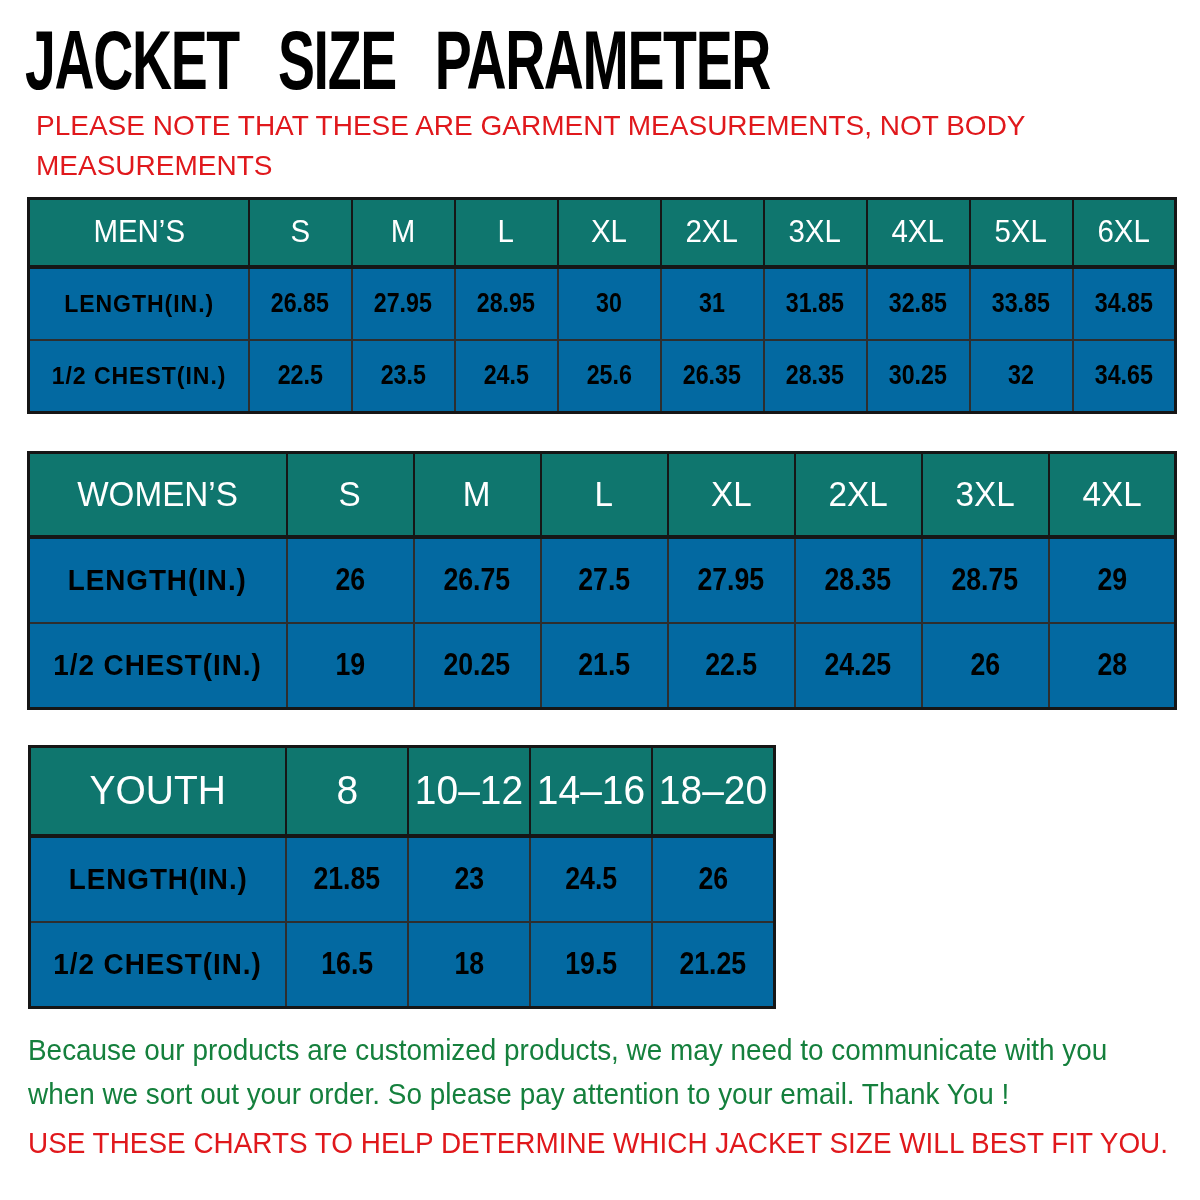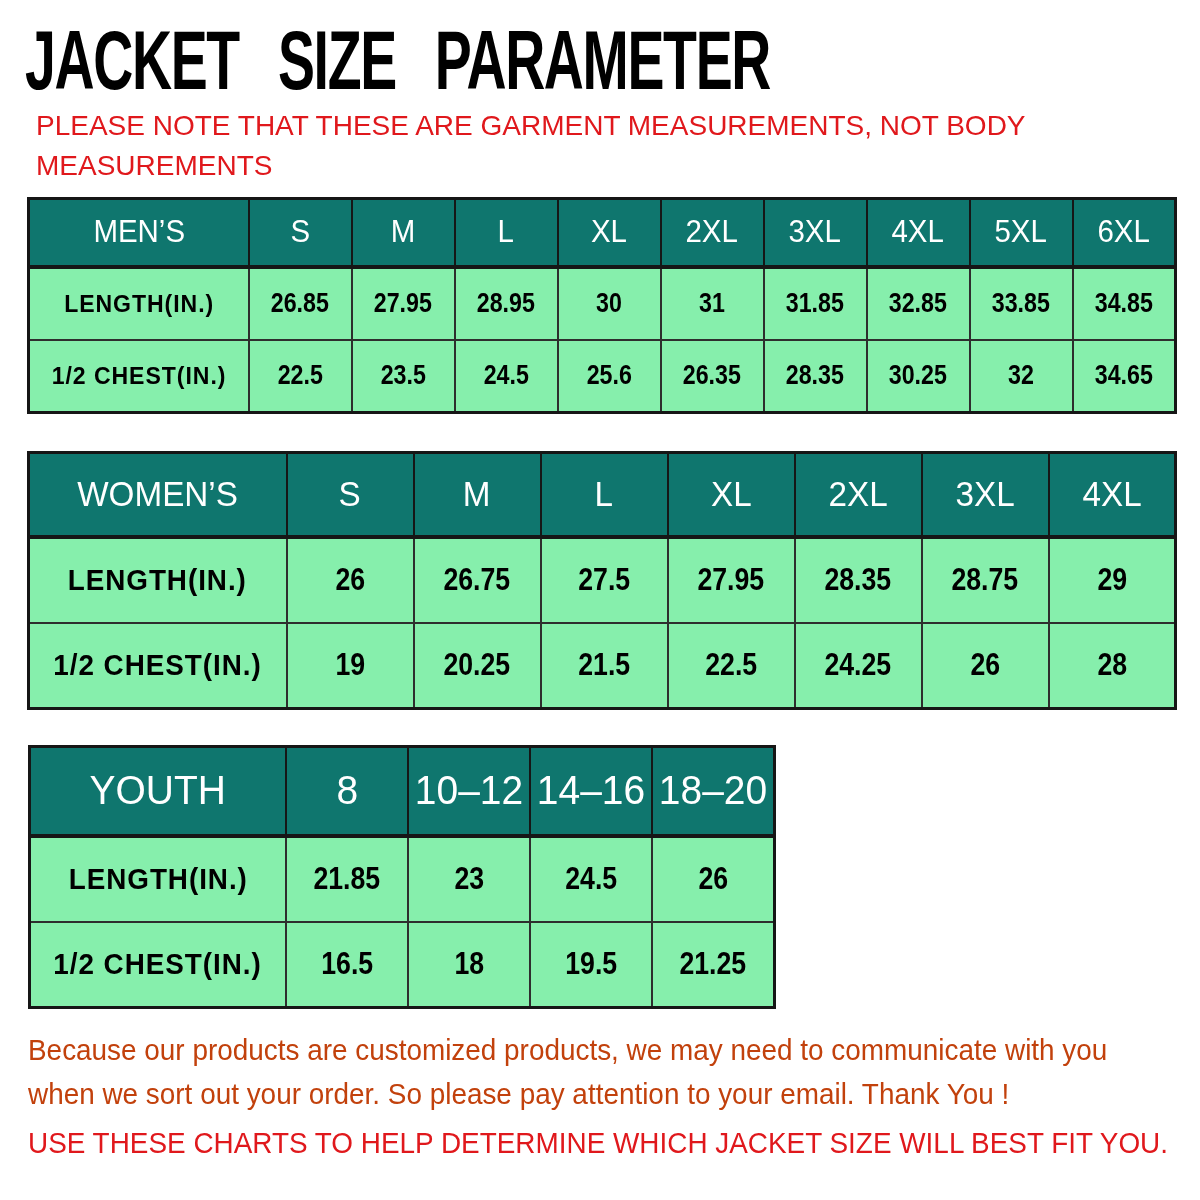--- a/index.html
+++ b/index.html
@@ -27,21 +27,21 @@
     position:absolute; border-collapse:collapse; table-layout:fixed;
     background:#fff; border:3px solid #161616;
   }
   table.size-table th{
     background:#0f766e; color:#fff; font-weight:normal;
     border:2px solid #161616; border-bottom:4px solid #161616;
     text-align:center; vertical-align:middle;
   }
   table.size-table td{
     border:2px solid #2e2e2e; text-align:center; vertical-align:middle;
-    background:#86efac; color:#000;
+    background:#0369a1; color:#000;
   }
   .cond{ display:inline-block; transform:scaleX(0.86); white-space:nowrap; font-weight:bold; }
   .hcond{ display:inline-block; transform:scaleX(0.95); white-space:nowrap; }
   .lbl{ display:inline-block; transform:scaleX(0.96); white-space:nowrap; font-weight:bold; letter-spacing:1px; }
 
   
   #mens{ left:27px; top:197px; width:1149px; }
   #mens th{ height:68px; font-size:31px; }
   #mens td{ height:73px; font-size:27px; }
   #mens .lbl{ font-size:24px; }
@@ -52,21 +52,21 @@
   #womens td{ height:86px; font-size:31px; }
   #womens .lbl{ font-size:29px; }
 
   
   #youth{ left:28px; top:745px; width:748px; }
   #youth th{ height:89px; font-size:41px; }
   #youth td{ height:86px; font-size:31px; }
   #youth .lbl{ font-size:29px; }
 
   
-  .footer-para{ position:absolute; left:28px; top:1028px; color:#c2410c; }
+  .footer-para{ position:absolute; left:28px; top:1028px; color:#15803d; }
   .footer-para div{
     font-size:30px; line-height:44px; white-space:nowrap;
     transform:scaleX(0.93); transform-origin:left top;
   }
   .footer-note{
     position:absolute; left:28px; top:1126px; color:#e0181c;
     font-size:30px; white-space:nowrap;
     transform:scaleX(0.93); transform-origin:left top;
   }
 </style>

